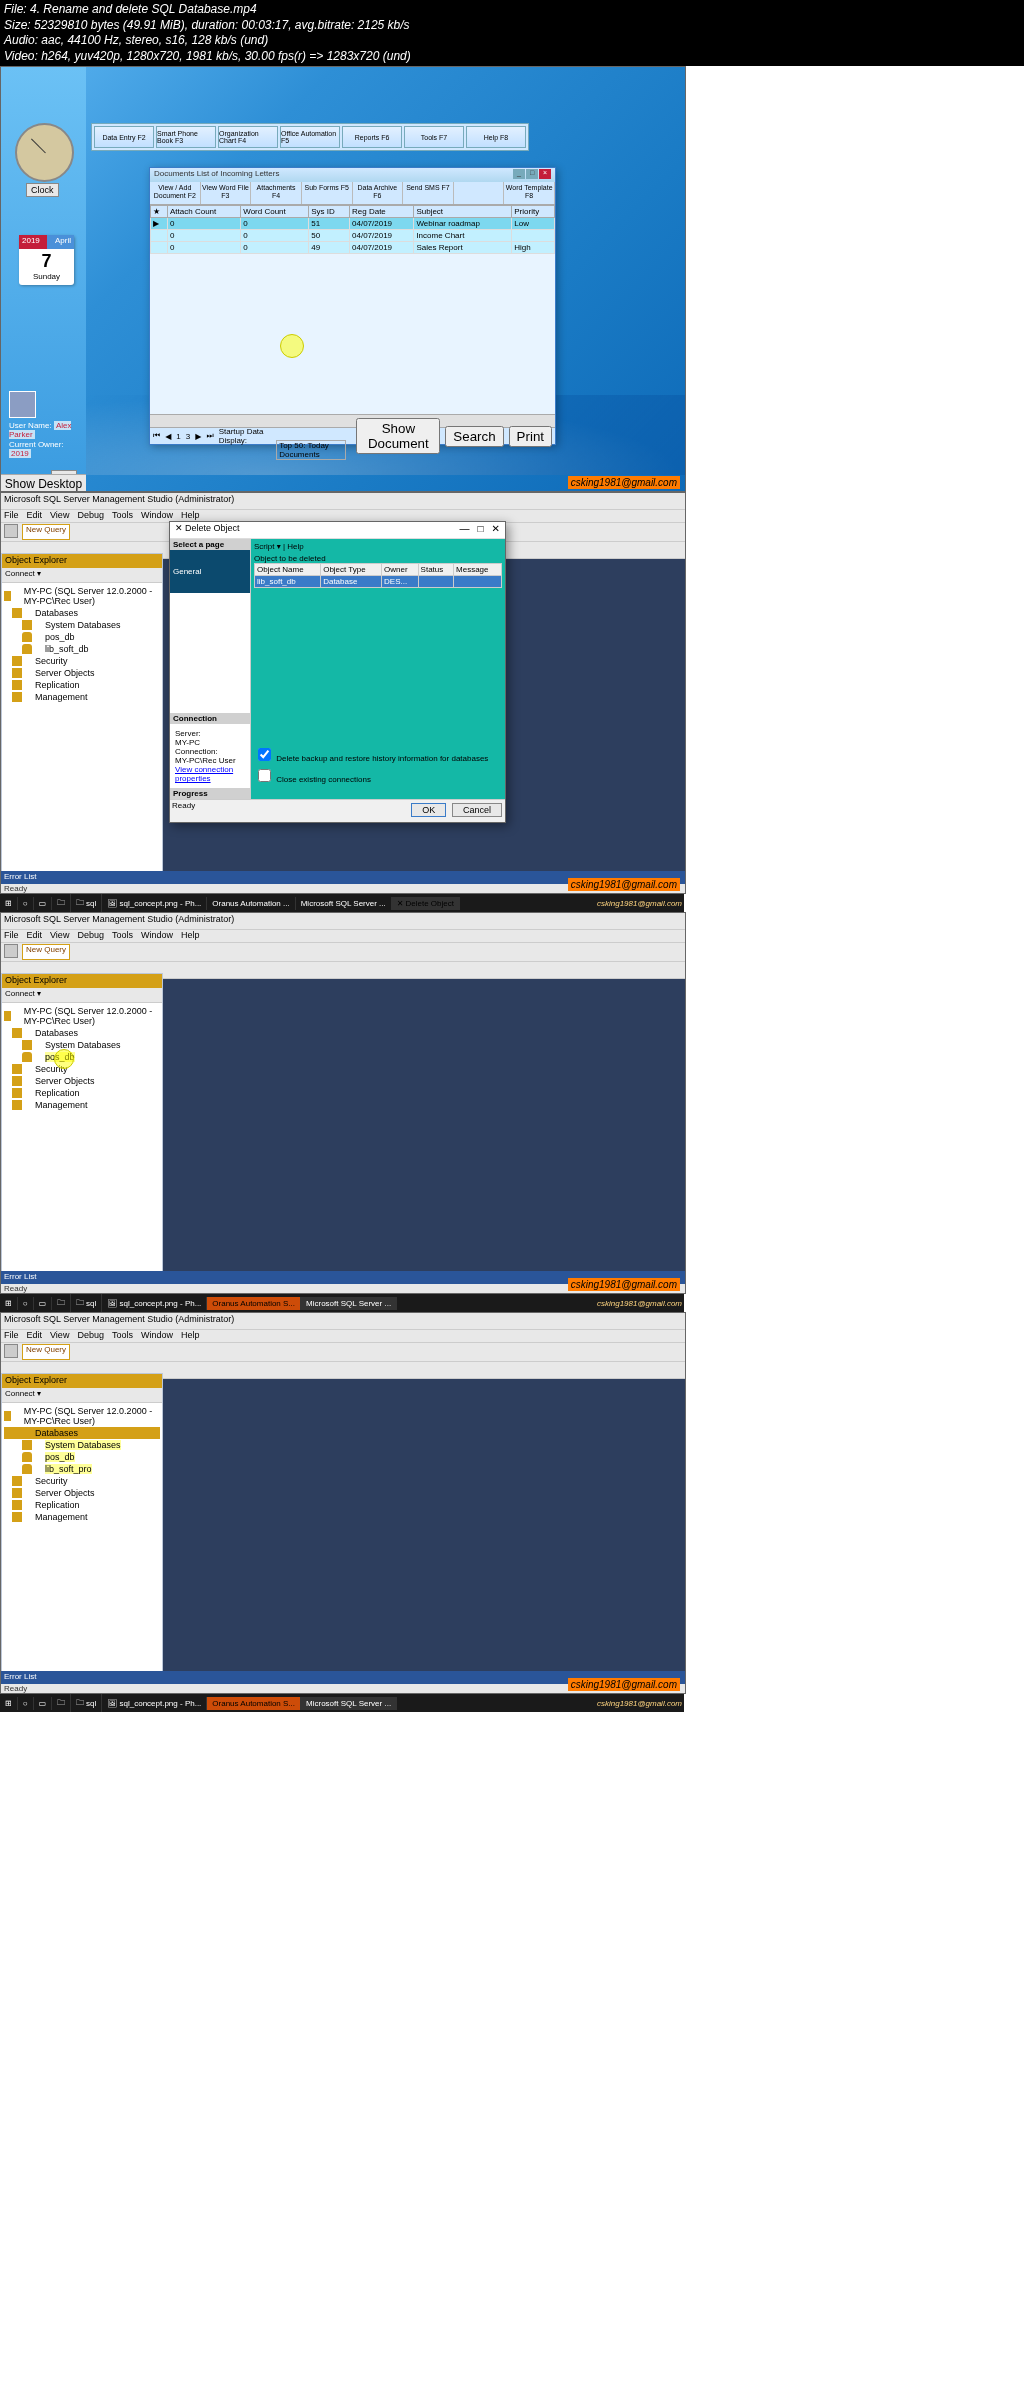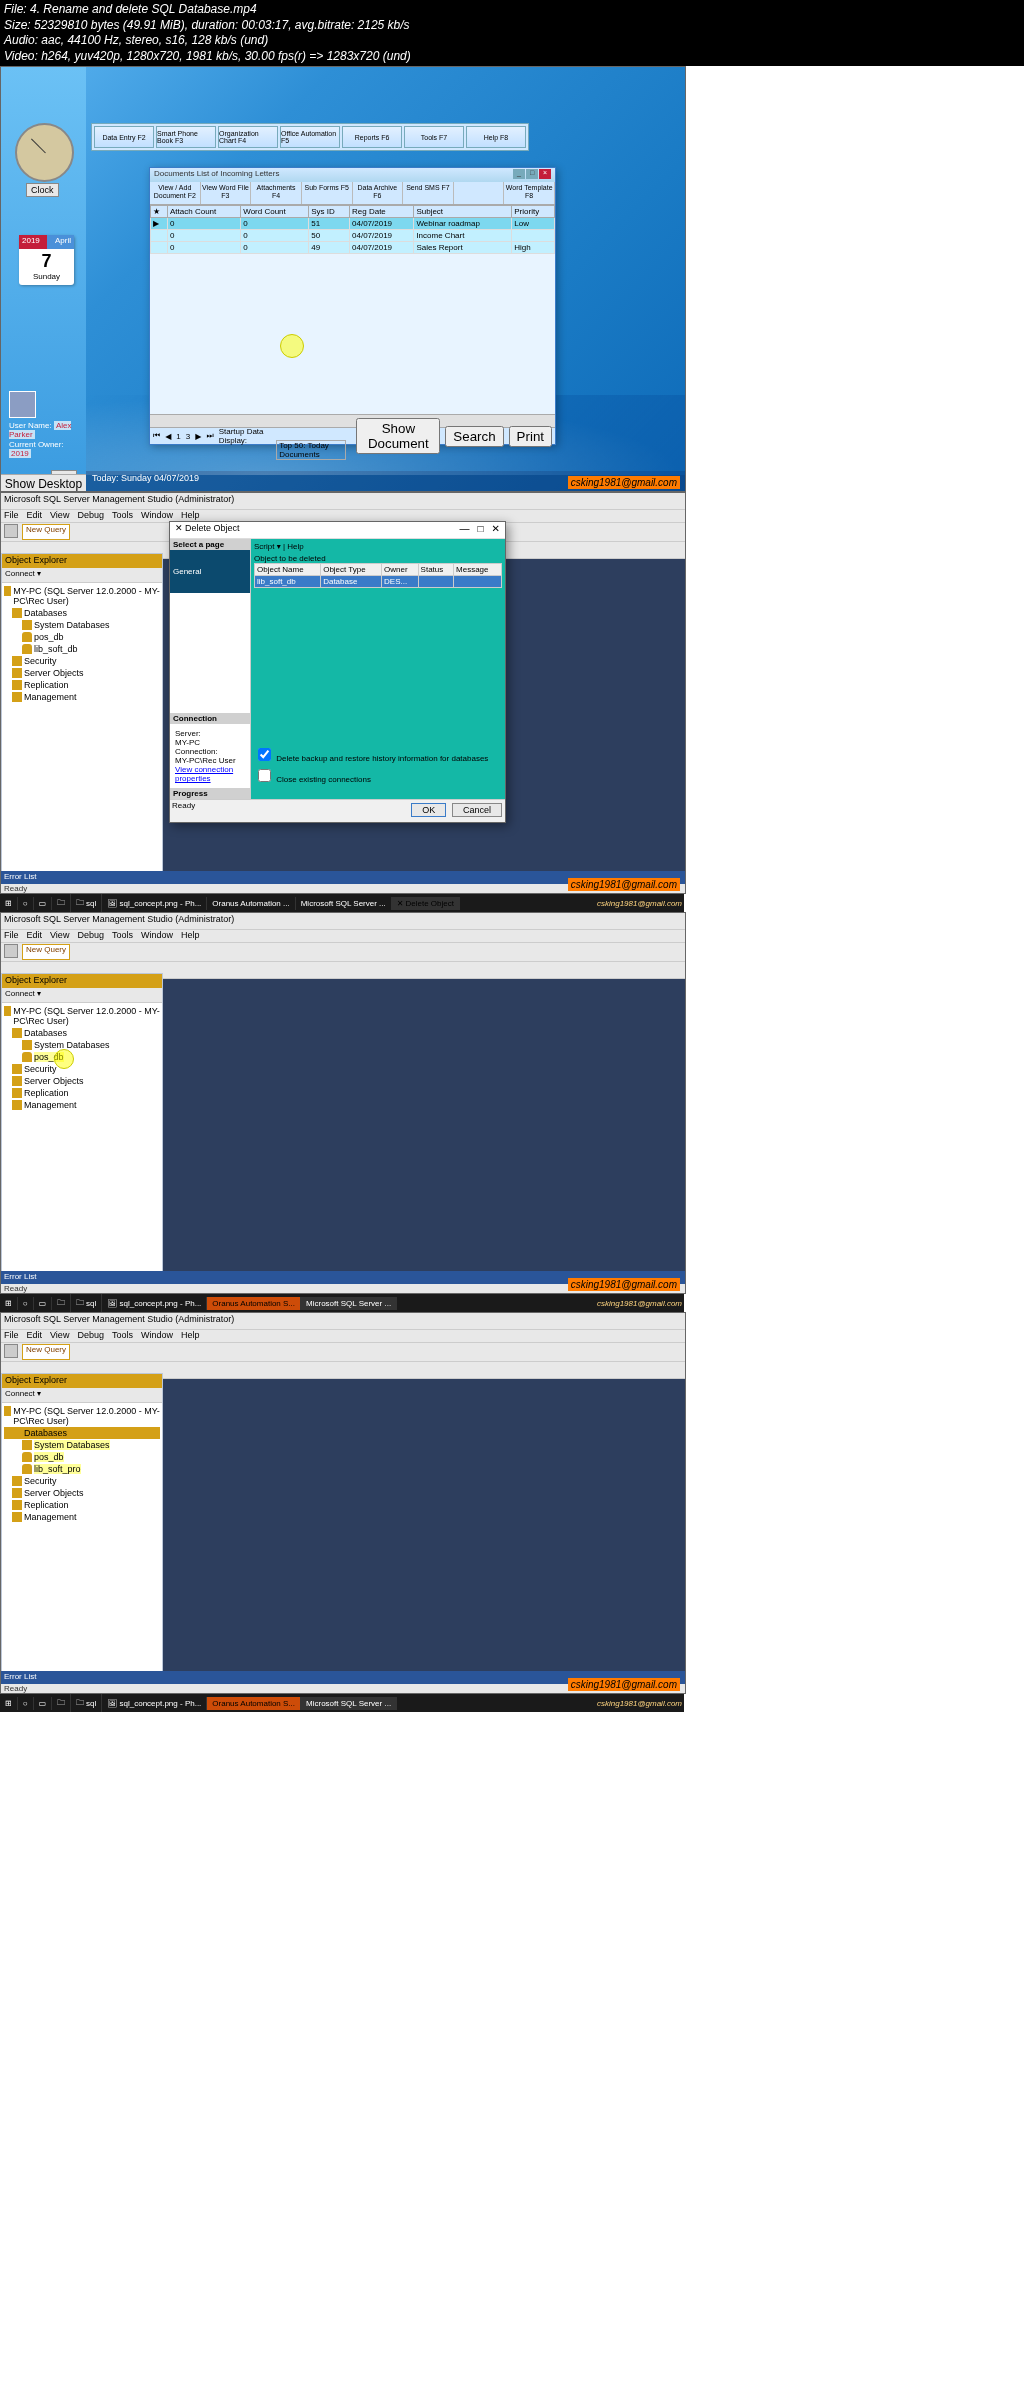--- a/index.html
+++ b/index.html
@@ -49,21 +49,21 @@
 .ssms { position:relative; width:684px; height:382px; background:#2d3e5e; }
 .ssms-titlebar { height:14px; background:#e8e8e8; font-size:9px; padding:1px 3px; border-bottom:1px solid #ccc; }
 .ssms-menu { height:12px; background:#e8e8e8; font-size:9px; padding:0px 3px; display:flex; gap:8px; border-bottom:1px solid #ccc; }
 .ssms-tb { height:16px; background:#e8e8e8; font-size:9px; padding:1px 3px; display:flex; gap:4px; border-bottom:1px solid #ccc; }
 .ssms-tb2 { height:16px; background:#e8e8e8; border-bottom:1px solid #ccc; }
 .newq { background:#fff; border:1px solid #d4a017; padding:0 3px; font-size:8px; color:#804000; }
 .oe { position:absolute; left:0; top:60px; width:160px; bottom:20px; background:#fff; border:1px solid #bcc7d8; }
 .oe-title { height:12px; background:#d4a017; color:#000; font-size:9px; padding:1px 3px; }
 .oe-bar { height:12px; background:#e8e8e8; font-size:8px; padding:1px 3px; border-bottom:1px solid #ccc; }
 .tree { font-size:9px; padding:2px; }
-.tree-item { padding:1px 0; display:flex; align-items:flex-start; gap:2px; }
+.tree-item { padding:1px 0; display:flex; align-items:center; gap:13px; }
 .tree-item.l1 { padding-left:8px; }
 .tree-item.l2 { padding-left:18px; }
 .tree-ico { width:10px; height:10px; display:inline-block; }
 .ico-srv { background:#d4a017; }
 .ico-fold { background:#d4a017; }
 .ico-db { background:#d4a017; border-radius:3px 3px 0 0; }
 .hl-item { background:rgba(255,255,0,0.4); }
 .errlist { position:absolute; left:0; bottom:9px; right:0; height:11px; background:#2a5599; color:#fff; font-size:8px; padding:1px 3px; }
 .ready { position:absolute; left:0; bottom:0; right:0; height:9px; background:#e8e8e8; color:#333; font-size:8px; padding:0 3px; }
 .taskbar2 { width:684px; height:18px; background:#1a1a1a; display:flex; align-items:center; font-size:8px; color:#fff; position:relative; }
@@ -124,21 +124,20 @@
     <div class="cal-day">7</div>
     <div class="cal-dow">Sunday</div>
   </div>
   <div class="user-box">
     <div class="avatar"></div>
     <div class="user-row"><span>User Name:</span> <span class="user-val">Alex Parker</span></div>
     <div class="user-row"><span>Current Owner:</span> <span class="user-val">2019</span></div>
   </div>
   <button class="help-btn">Help</button>
   <div class="show-desktop">Show Desktop</div>
-  <div class="today-bar">Today: Sunday 04/07/2019</div>
   <div class="wave"></div>
 
   <div class="toolbar">
     <div class="tb-btn">Data Entry F2</div>
     <div class="tb-btn">Smart Phone Book F3</div>
     <div class="tb-btn">Organization Chart F4</div>
     <div class="tb-btn">Office Automation F5</div>
     <div class="tb-btn">Reports F6</div>
     <div class="tb-btn">Tools F7</div>
     <div class="tb-btn">Help F8</div>

